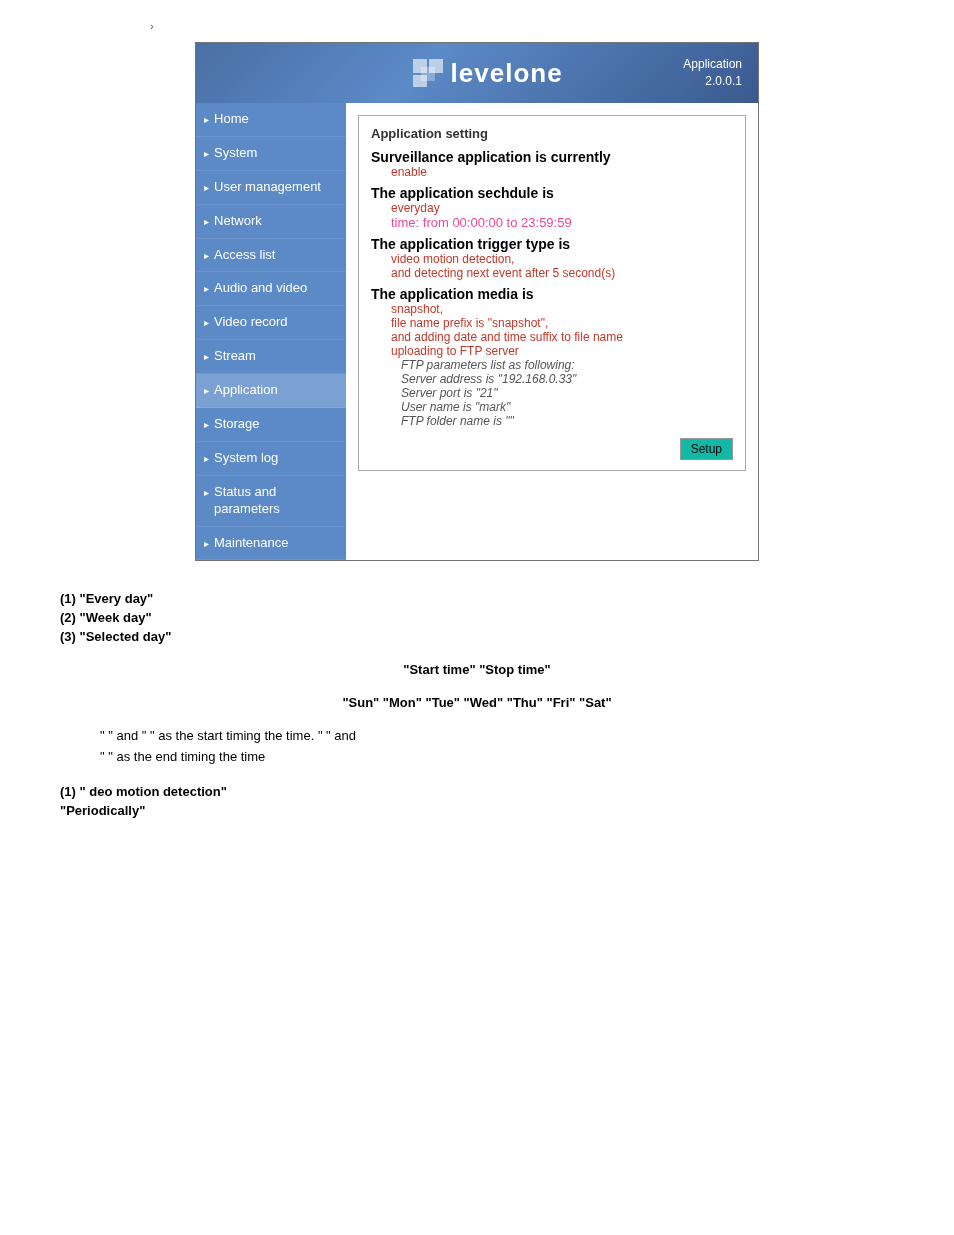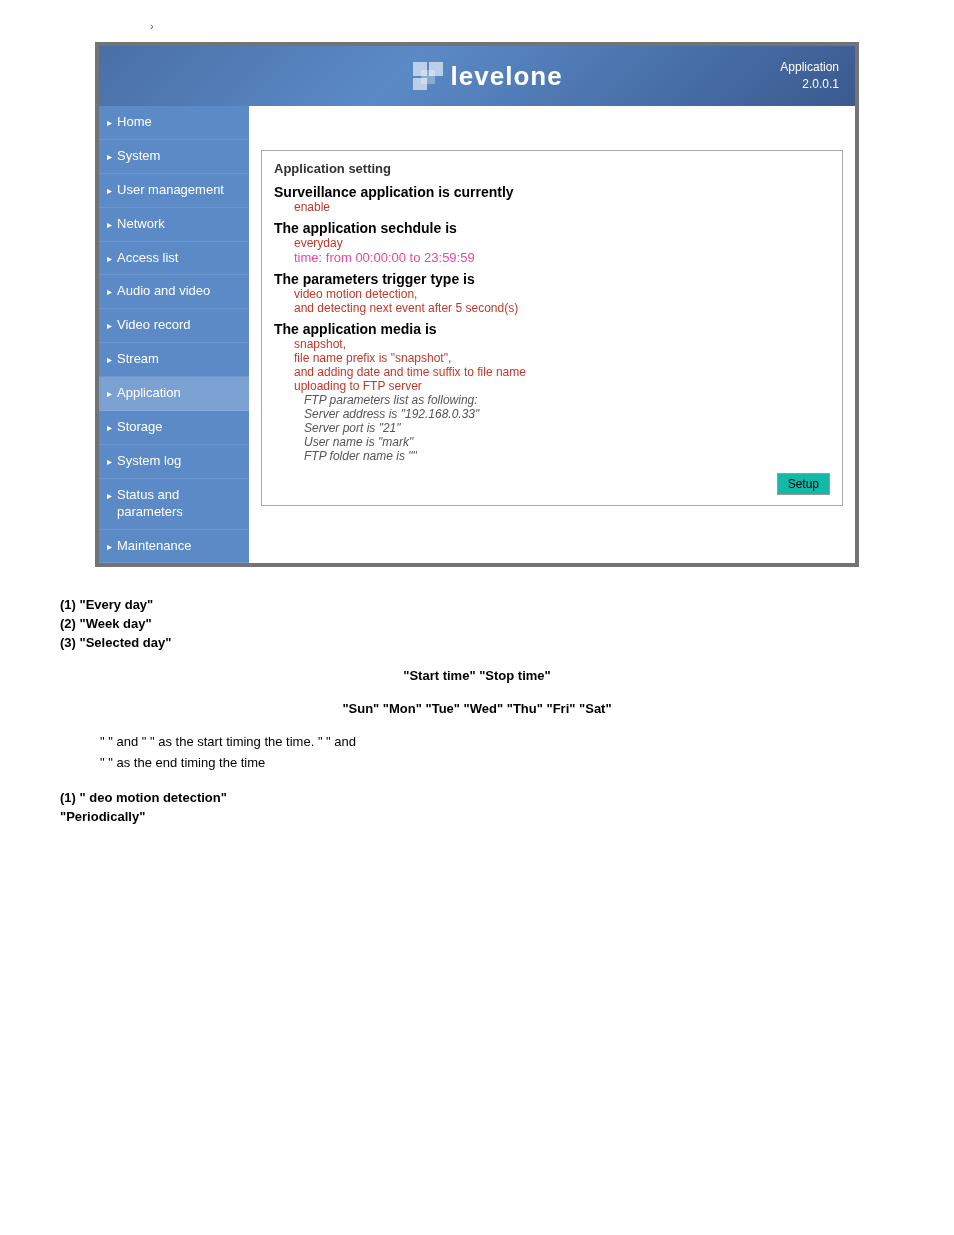--- a/index.html
+++ b/index.html
@@ -17,22 +17,22 @@
 
     .top-note {
       font-size: 11px;
       color: #555;
       margin-bottom: 10px;
       padding-left: 120px;
     }
 
     
     .ui-panel {
-      border: 4px solid #737373;
-      width: 764px;
+      border: 1px solid #737373;
+      width: 564px;
       margin: 10px auto 20px auto;
     }
 
     
     .ui-header {
       background: linear-gradient(135deg, #4a6fa5 0%, #5b8ac7 40%, #3a5a8f 100%);
       display: flex;
       align-items: center;
       justify-content: space-between;
       padding: 12px 16px;
@@ -110,21 +110,20 @@
     
     .content-area {
       flex: 1;
       padding: 12px;
       background: #fff;
     }
 
     .section-box {
       border: 1px solid #aaa;
       padding: 10px 12px;
-      margin-top: 32px;
     }
 
     .section-title {
       font-size: 13px;
       font-weight: bold;
       color: #333;
       margin-bottom: 8px;
       border-bottom: none;
     }
 
@@ -286,21 +285,21 @@
         <div class="section-box">
           <div class="section-title">Application setting</div>
 
           <div class="content-label">Surveillance application is currently</div>
           <div class="content-value">enable</div>
 
           <div class="content-label">The application sechdule is</div>
           <div class="content-value">everyday</div>
           <div class="content-value-blue">time: from 00:00:00 to 23:59:59</div>
 
-          <div class="content-label">The parameters trigger type is</div>
+          <div class="content-label">The application trigger type is</div>
           <div class="content-value">video motion detection,</div>
           <div class="content-value">and detecting next event after 5 second(s)</div>
 
           <div class="content-label">The application media is</div>
           <div class="content-value">snapshot,</div>
           <div class="content-value">file name prefix is "snapshot",</div>
           <div class="content-value">and adding date and time suffix to file name</div>
 
           <div class="content-value">uploading to FTP server</div>
           <div class="content-indent">FTP parameters list as following:</div>

